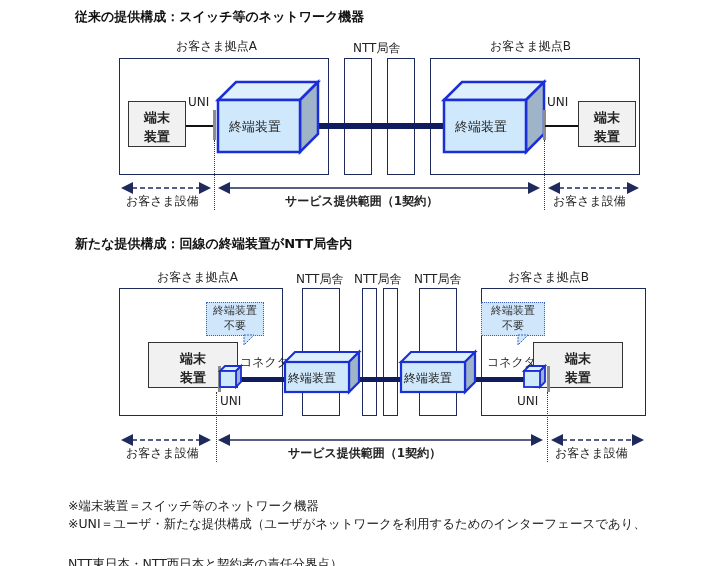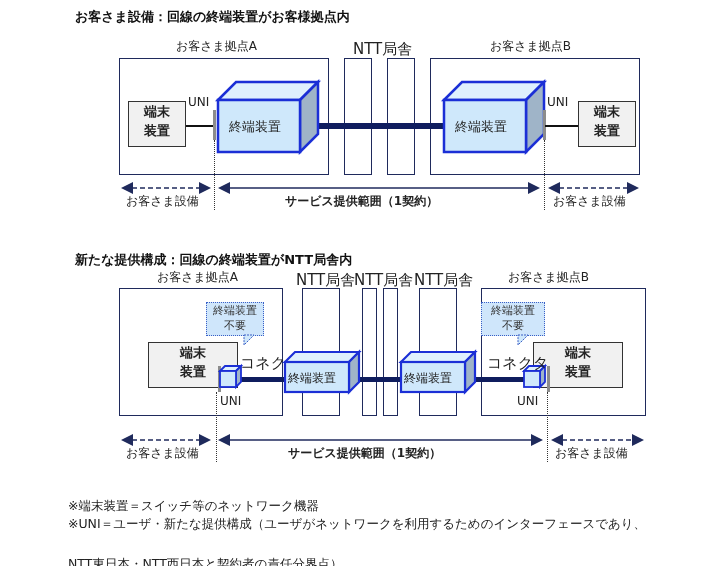--- a/index.html
+++ b/index.html
@@ -1,39 +1,39 @@
 <!DOCTYPE html>
 <html><head>
 <meta charset="utf-8">
 <style>
   html, body { margin:0; padding:0; background:#ffffff; }
   body { width:725px; height:566px; position:relative; overflow:hidden;
          font-family:"DejaVu Sans", "Liberation Sans", sans-serif; color:#222; }
   .abs { position:absolute; }
   .title { font-size:13px; font-weight:bold; color:#111; white-space:nowrap; }
   .label { font-size:12px; color:#222; white-space:nowrap; }
-  .small { font-size:15px; color:#222; white-space:nowrap; }
+  .small { font-size:12px; color:#222; white-space:nowrap; }
   .site { position:absolute; border:1.6px solid #1f2a5c; background:#fff; box-sizing:border-box; }
   .office { position:absolute; border:1.6px solid #1f2a5c; background:#fff; box-sizing:border-box; }
   .term { position:absolute; background:#f1f1f1; border:1.6px solid #333; box-sizing:border-box;
           font-weight:bold; font-size:13px; text-align:center; line-height:19px; color:#222;
-          display:flex; align-items:flex-start; justify-content:center; }
+          display:flex; align-items:flex-end; justify-content:center; }
   .line { position:absolute; background:#0f1d5e; }
   .thin { position:absolute; background:#111; }
   .uni-bar { position:absolute; background:#8c8c8c; width:3px; }
   .vdot { position:absolute; border-left:1.5px dotted #333; width:0; }
   .bubble { position:absolute; background:#cfe6fb; border:1.5px dotted #3a5fc6; box-sizing:border-box;
             font-size:11px; text-align:center; line-height:15px; color:#333; }
   .foot { font-size:12.5px; color:#222; white-space:nowrap; }
   svg { position:absolute; overflow:visible; }
 </style>
 </head>
 <body>
 
-<div class="abs title" style="left:75px;top:8px;">お客さま設備：回線の終端装置がお客様拠点内</div>
+<div class="abs title" style="left:75px;top:8px;">従来の提供構成：スイッチ等のネットワーク機器</div>
 
 <div class="abs label" style="left:176px;top:38px;">お客さま拠点A</div>
 <div class="abs small" style="left:353px;top:40px;">NTT局舎</div>
 <div class="abs label" style="left:490px;top:38px;">お客さま拠点B</div>
 
 <div class="site" style="left:119px;top:58px;width:210px;height:117px;"></div>
 <div class="office" style="left:344px;top:58px;width:28px;height:117px;"></div>
 <div class="office" style="left:387px;top:58px;width:28px;height:117px;"></div>
 <div class="site" style="left:430px;top:58px;width:210px;height:117px;"></div>
 
@@ -85,21 +85,21 @@
 
   <line x1="124" y1="440" x2="208" y2="440" stroke="#1f2a5c" stroke-width="1.5" stroke-dasharray="5,3" marker-start="url(#ahs)" marker-end="url(#ah)"></line>
   <line x1="221" y1="440" x2="540" y2="440" stroke="#1f2a5c" stroke-width="1.5" marker-start="url(#ahs)" marker-end="url(#ah)"></line>
   <line x1="554" y1="440" x2="641" y2="440" stroke="#1f2a5c" stroke-width="1.5" stroke-dasharray="5,3" marker-start="url(#ahs)" marker-end="url(#ah)"></line>
 </svg>
 
 <div class="abs label" style="left:126px;top:193px;">お客さま設備</div>
 <div class="abs label" style="left:285px;top:193px;font-weight:bold;">サービス提供範囲（1契約）</div>
 <div class="abs label" style="left:553px;top:193px;">お客さま設備</div>
 
-<div class="abs title" style="left:75px;top:235px;margin-top:16px;">新たな提供構成：回線の終端装置がNTT局舎内</div>
+<div class="abs title" style="left:75px;top:235px;">新たな提供構成：回線の終端装置がNTT局舎内</div>
 
 <div class="abs label" style="left:157px;top:269px;">お客さま拠点A</div>
 <div class="abs small" style="left:296px;top:271px;">NTT局舎</div>
 <div class="abs small" style="left:354px;top:271px;">NTT局舎</div>
 <div class="abs small" style="left:414px;top:271px;">NTT局舎</div>
 <div class="abs label" style="left:508px;top:269px;">お客さま拠点B</div>
 
 <div class="site" style="left:119px;top:288px;width:164px;height:128px;"></div>
 <div class="office" style="left:302px;top:288px;width:38px;height:128px;"></div>
 <div class="office" style="left:362px;top:288px;width:15px;height:128px;"></div>

